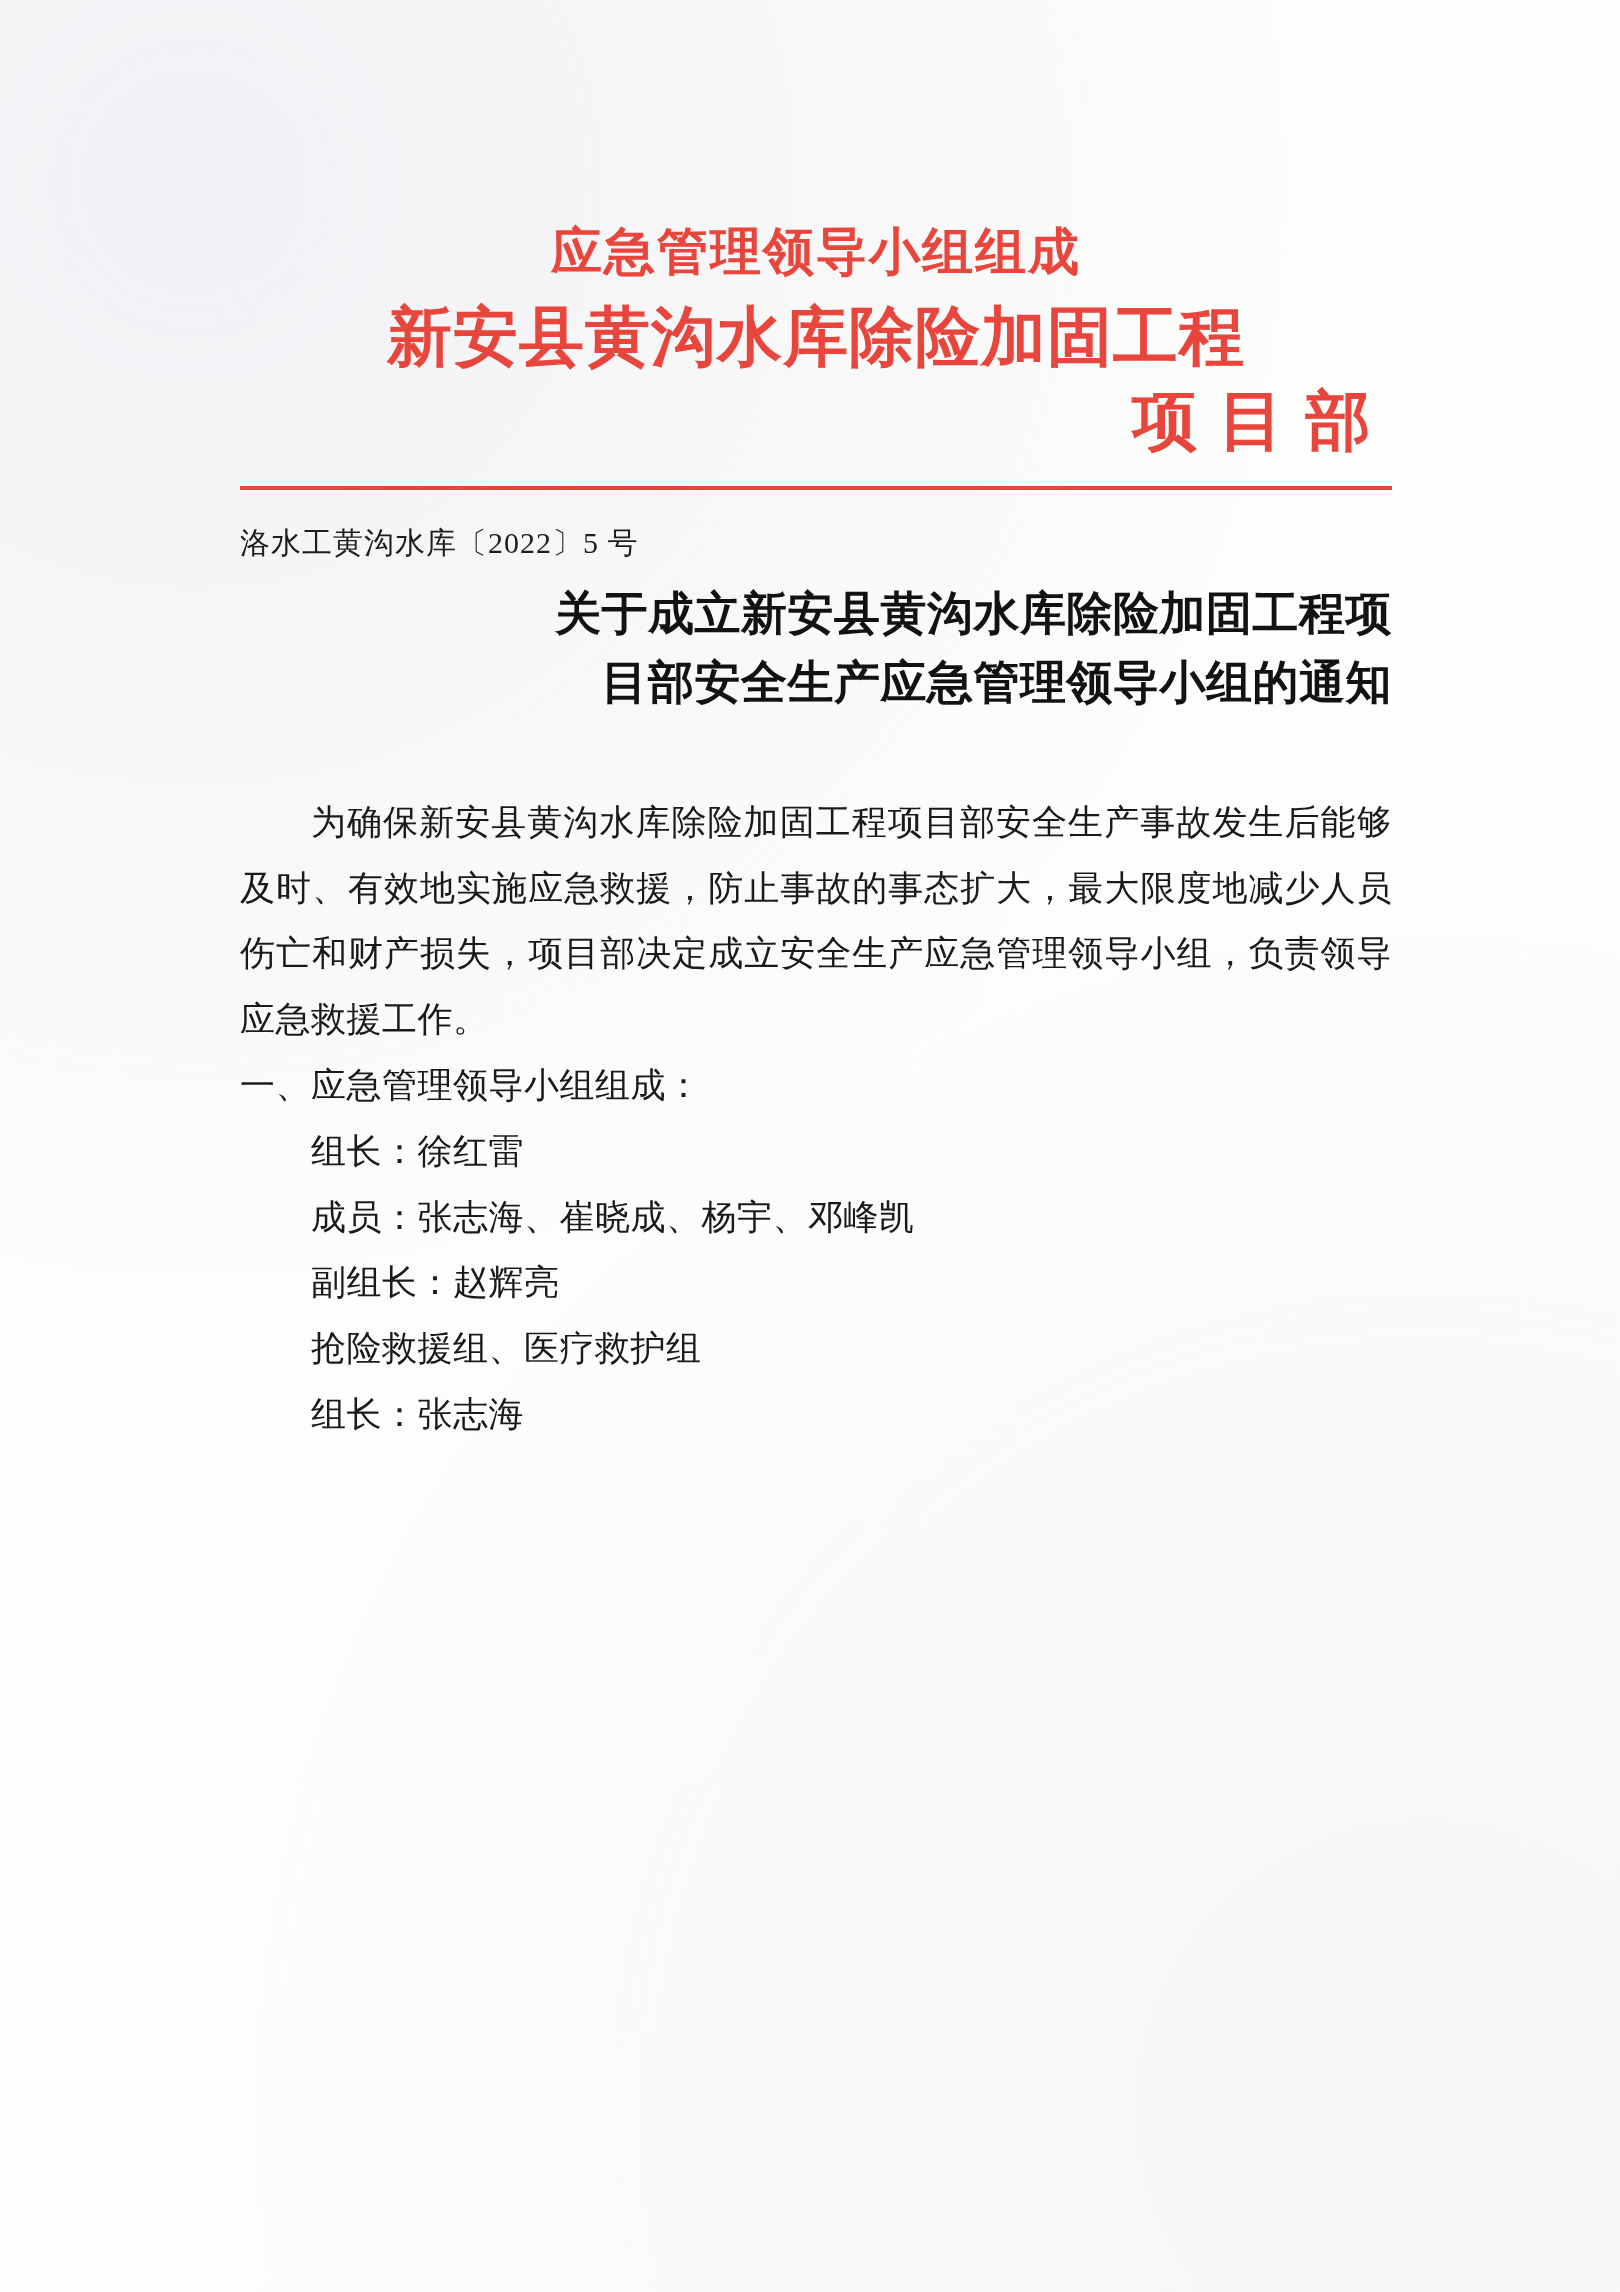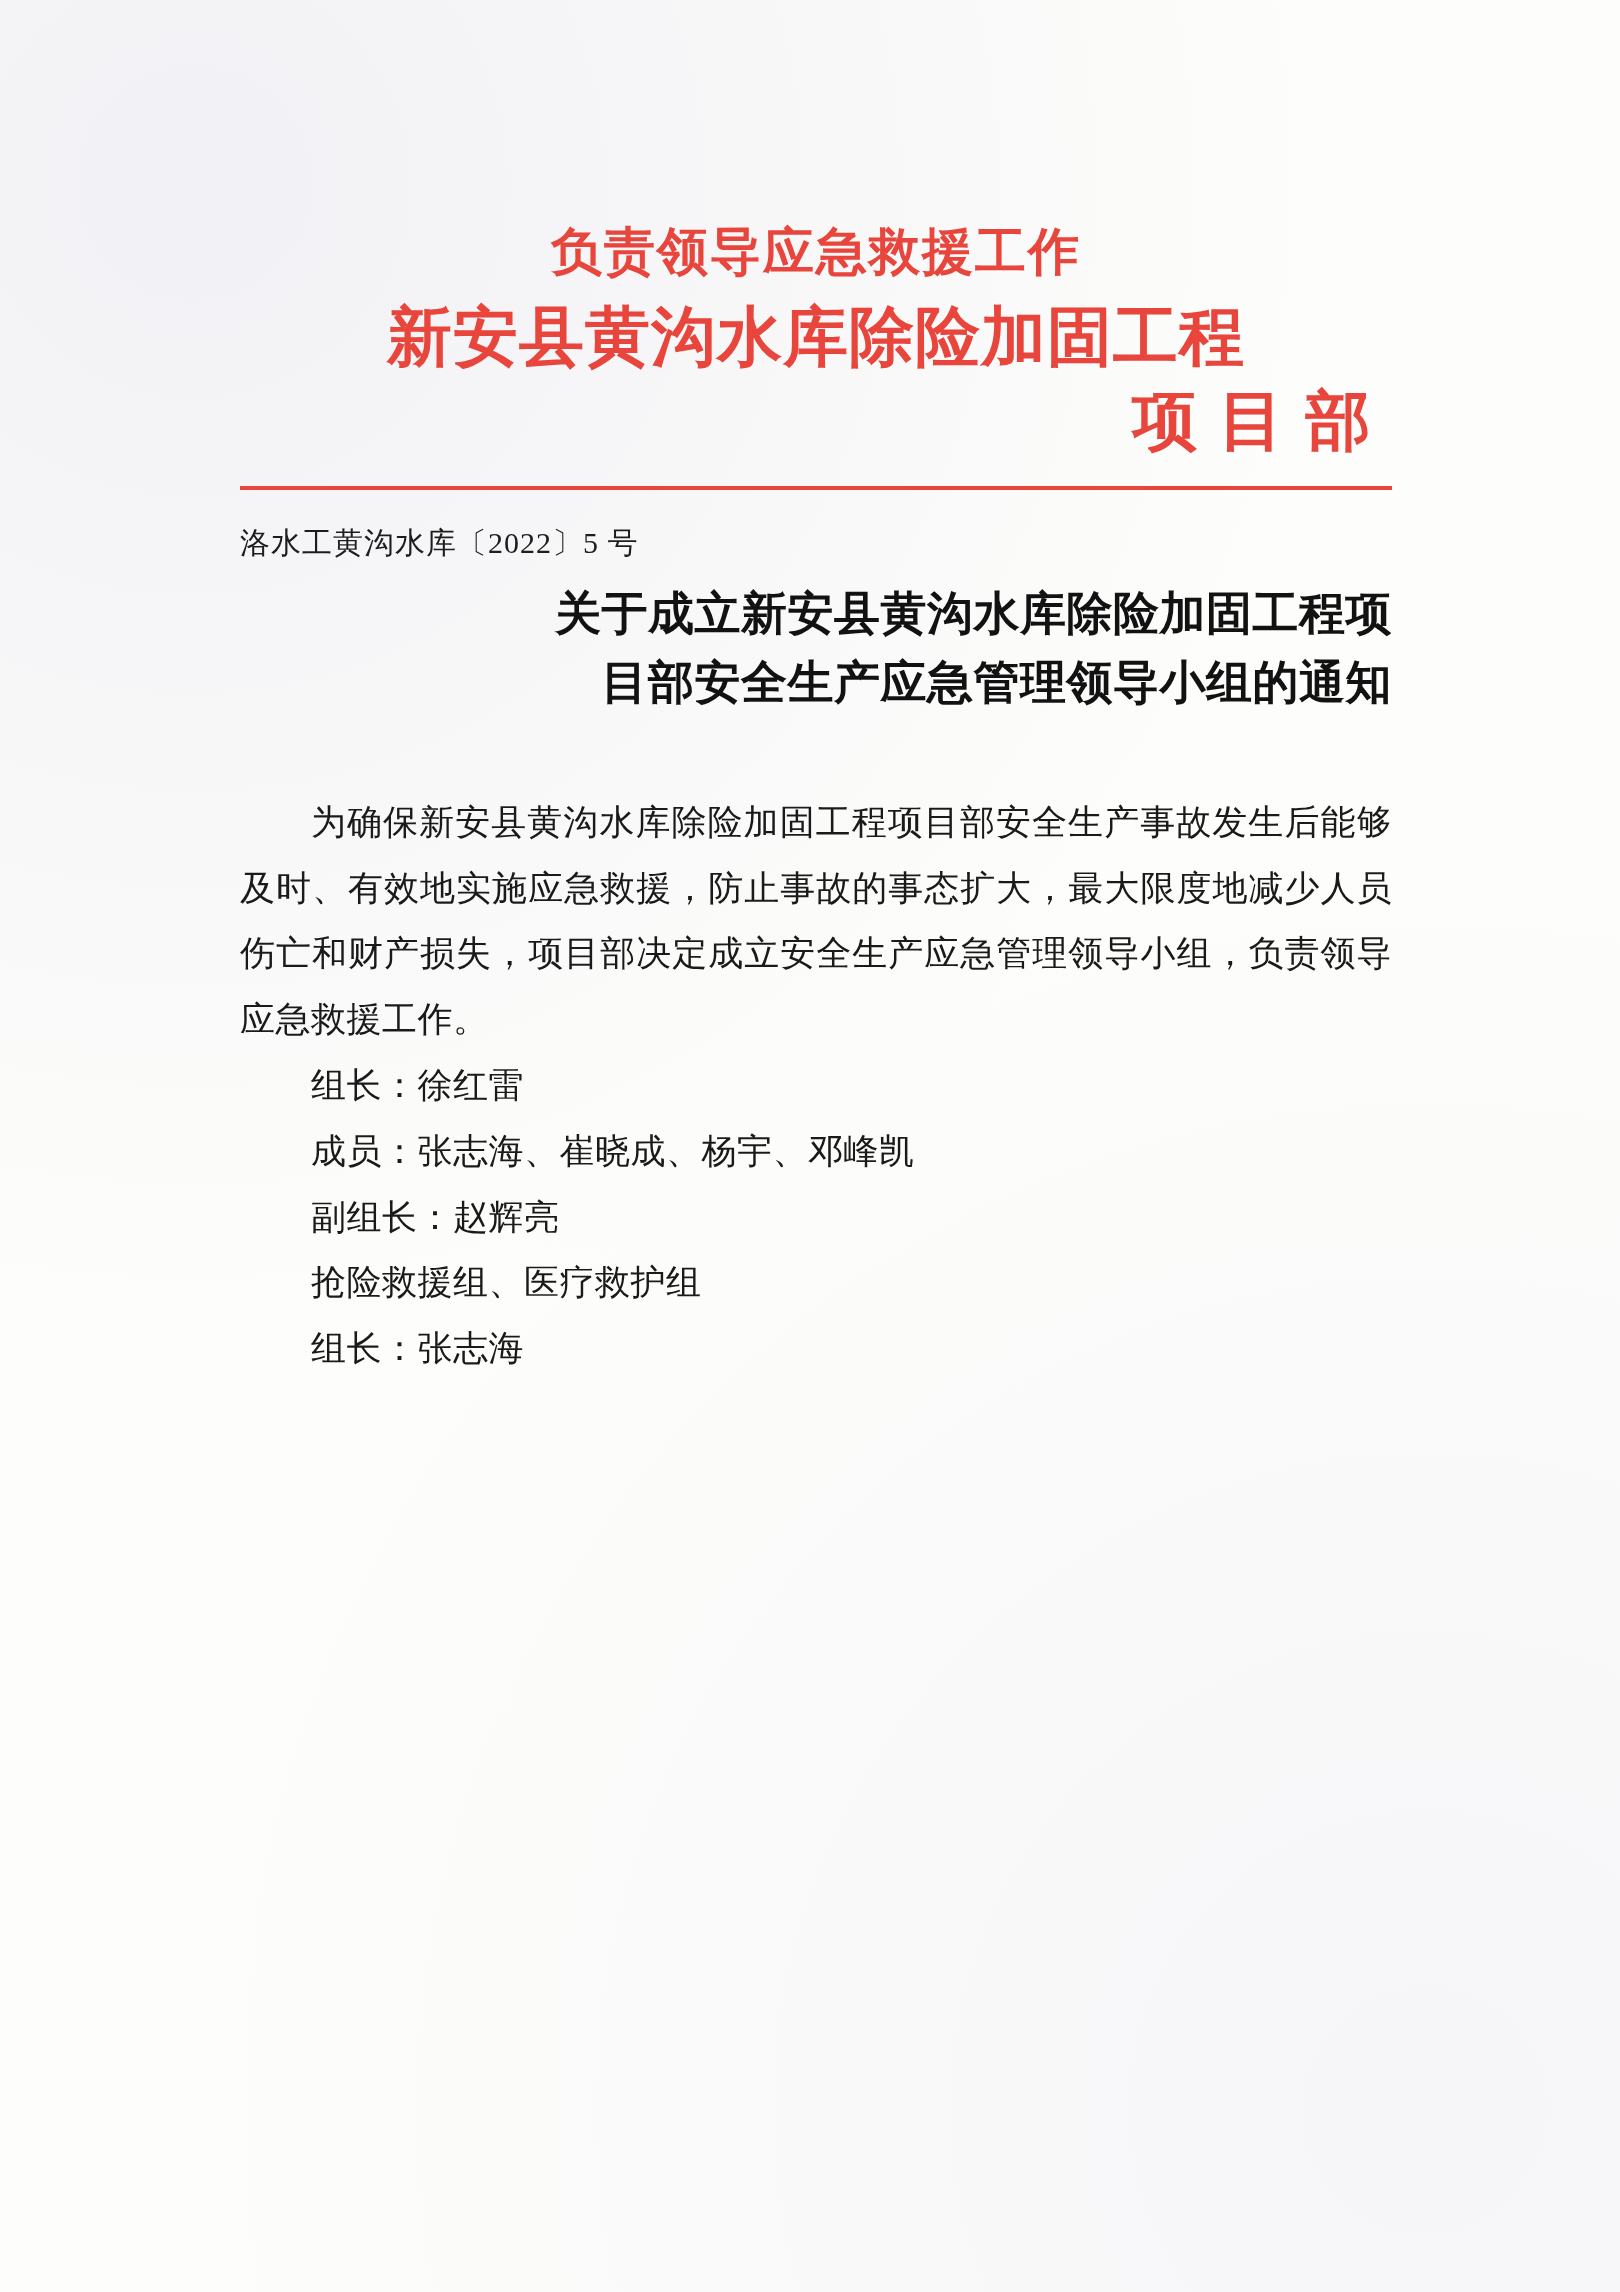--- a/index.html
+++ b/index.html
@@ -121,35 +121,36 @@
   .salutation { margin-bottom: 2px; }
 </style>
 </head>
 <body>
 
 <div class="page">
   <div class="sheet">
     <div class="content">
 
       <div class="letterhead">
-        <div class="lh-company">负责领导应急救援工作</div>
+        <div class="lh-company">应急管理领导小组组成</div>
         <div class="lh-project">新安县黄沟水库除险加固工程</div>
         <div class="lh-dept">项目部</div>
         <div class="lh-rule"></div>
       </div>
 
       <div class="doc-number">洛水工黄沟水库〔2022〕5 号</div>
 
       <div class="doc-title">
         <div>关于成立新安县黄沟水库除险加固工程项</div>
         <div>目部安全生产应急管理领导小组的通知</div>
       </div>
 
       <div class="body">
         <p class="p indent2 justify">为确保新安县黄沟水库除险加固工程项目部安全生产事故发生后能够及时、有效地实施应急救援，防止事故的事态扩大，最大限度地减少人员伤亡和财产损失，项目部决定成立安全生产应急管理领导小组，负责领导应急救援工作。</p>
+        <p class="p">一、应急管理领导小组组成：</p>
         <p class="p indent2">组长：徐红雷</p>
         <p class="p indent2">成员：张志海、崔晓成、杨宇、邓峰凯</p>
         <p class="p indent2">副组长：赵辉亮</p>
         <p class="p indent2">抢险救援组、医疗救护组</p>
         <p class="p indent2">组长：张志海</p>
       </div>
 
     </div>
   </div>
 </div>

